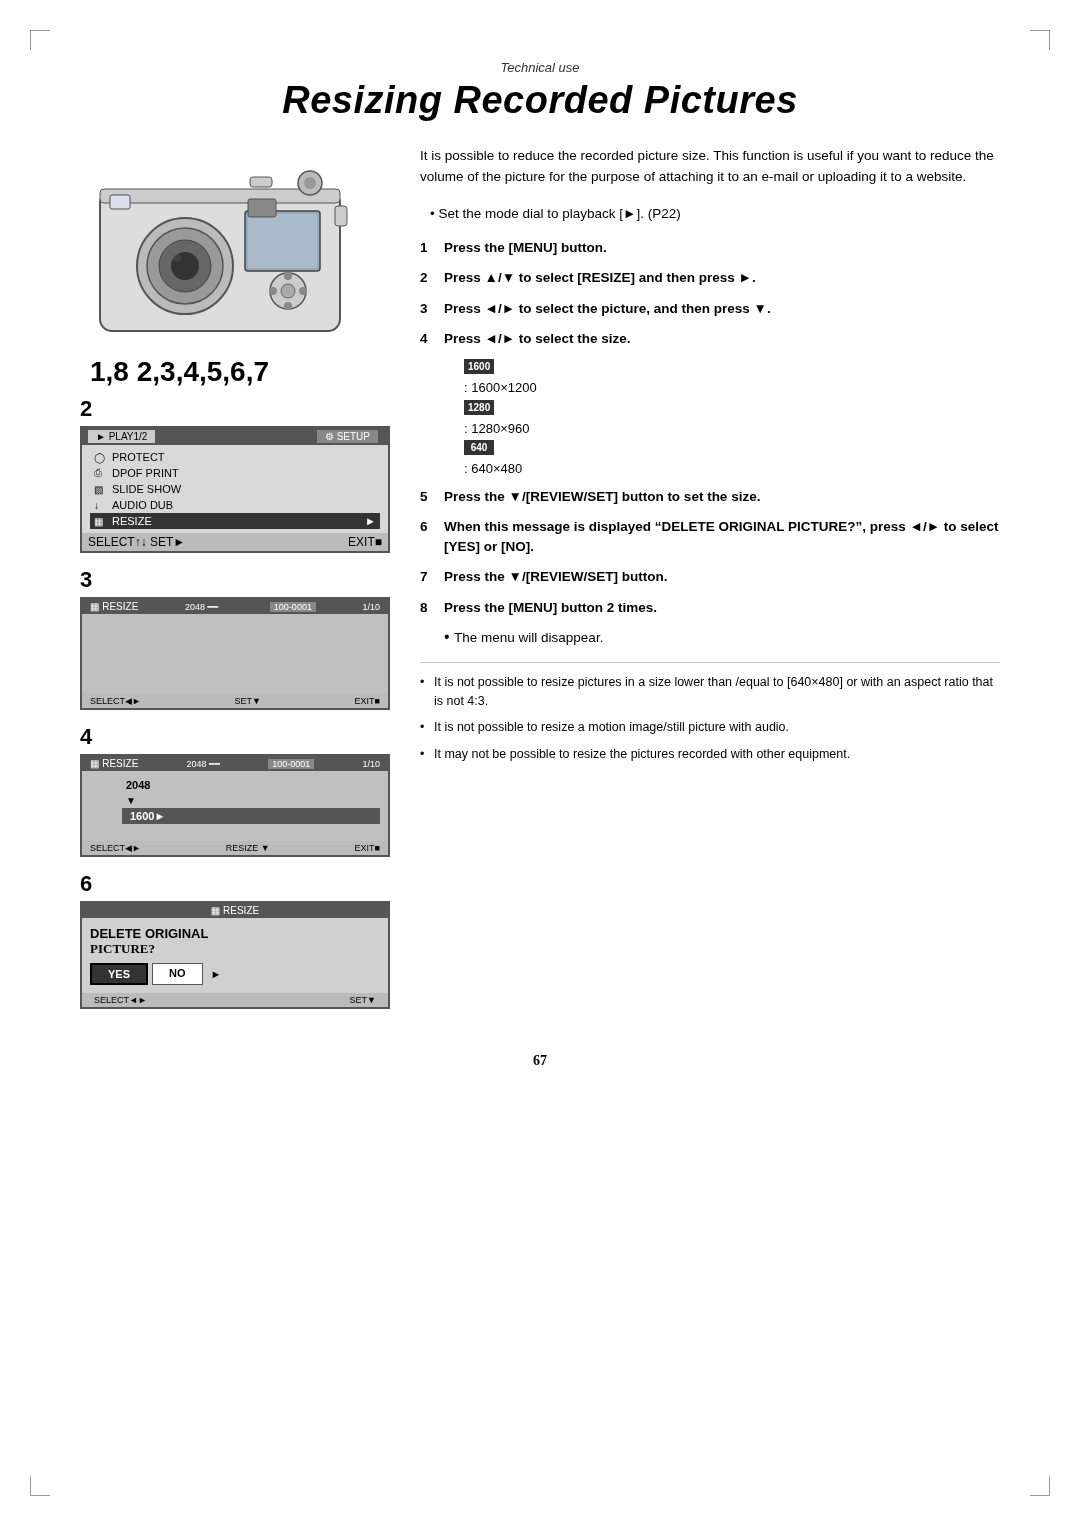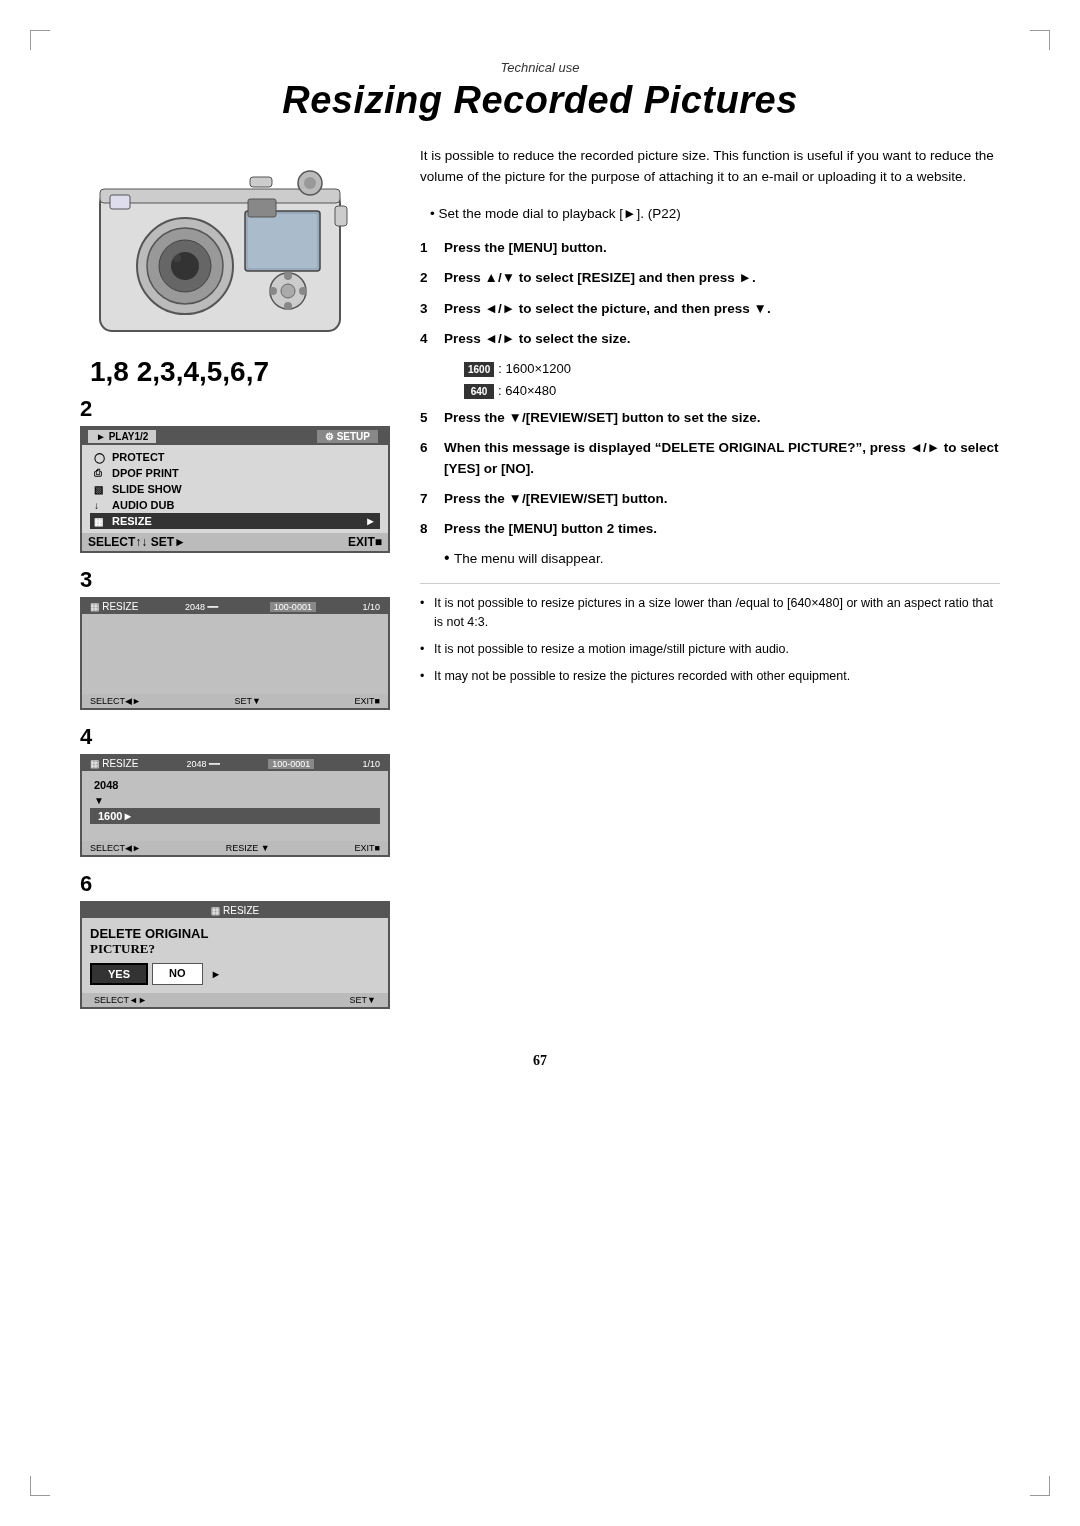--- a/index.html
+++ b/index.html
@@ -87,21 +87,20 @@
       margin-left: 10px;
     }
 
     
     .screen-mockup {
       border: 2px solid #555;
       background: #e8e8e8;
       margin-bottom: 14px;
       font-size: 11px;
       position: relative;
-      font-weight: bold;
     }
 
     .screen-header {
       display: flex;
       background: #555;
       color: #fff;
       padding: 2px 6px;
       font-size: 10px;
       justify-content: space-between;
       align-items: center;
@@ -287,20 +286,21 @@
       margin: 6px 0 6px 24px;
     }
 
     .sub-bullets li {
       font-size: 13px;
       line-height: 1.5;
       margin-bottom: 2px;
       display: flex;
       align-items: baseline;
       gap: 4px;
+      flex-direction: column;
     }
 
     .badge {
       display: inline-block;
       background: #333;
       color: #fff;
       font-size: 10px;
       font-weight: bold;
       padding: 0 4px;
       min-width: 30px;
@@ -332,20 +332,21 @@
       font-size: 14px;
       font-weight: bold;
       margin-top: 30px;
       font-family: Liberation Serif, serif;
     }
 
     
     .size-list {
       font-size: 10px;
       padding: 2px 0;
+      margin-left: 32px;
     }
     .size-item {
       padding: 1px 4px;
     }
     .size-item.selected {
       background: #555;
       color: #fff;
     }
 
   </style>
@@ -533,20 +534,24 @@
         </li>
 
       </ol>
 
       <ul class="sub-bullets">
         <li>
           <span class="badge">1600</span>
           <span>: 1600×1200</span>
         </li>
         <li>
+          <span class="badge">1280</span>
+          <span>: 1280×960</span>
+        </li>
+        <li>
           <span class="badge">640</span>
           <span>:  640×480</span>
         </li>
       </ul>
 
       <ol class="steps-list" style="margin-top:8px;">
 
         <li>
           <span class="step-num">5</span>
           <span class="step-text">Press the ▼/[REVIEW/SET] button to set the size.</span>

